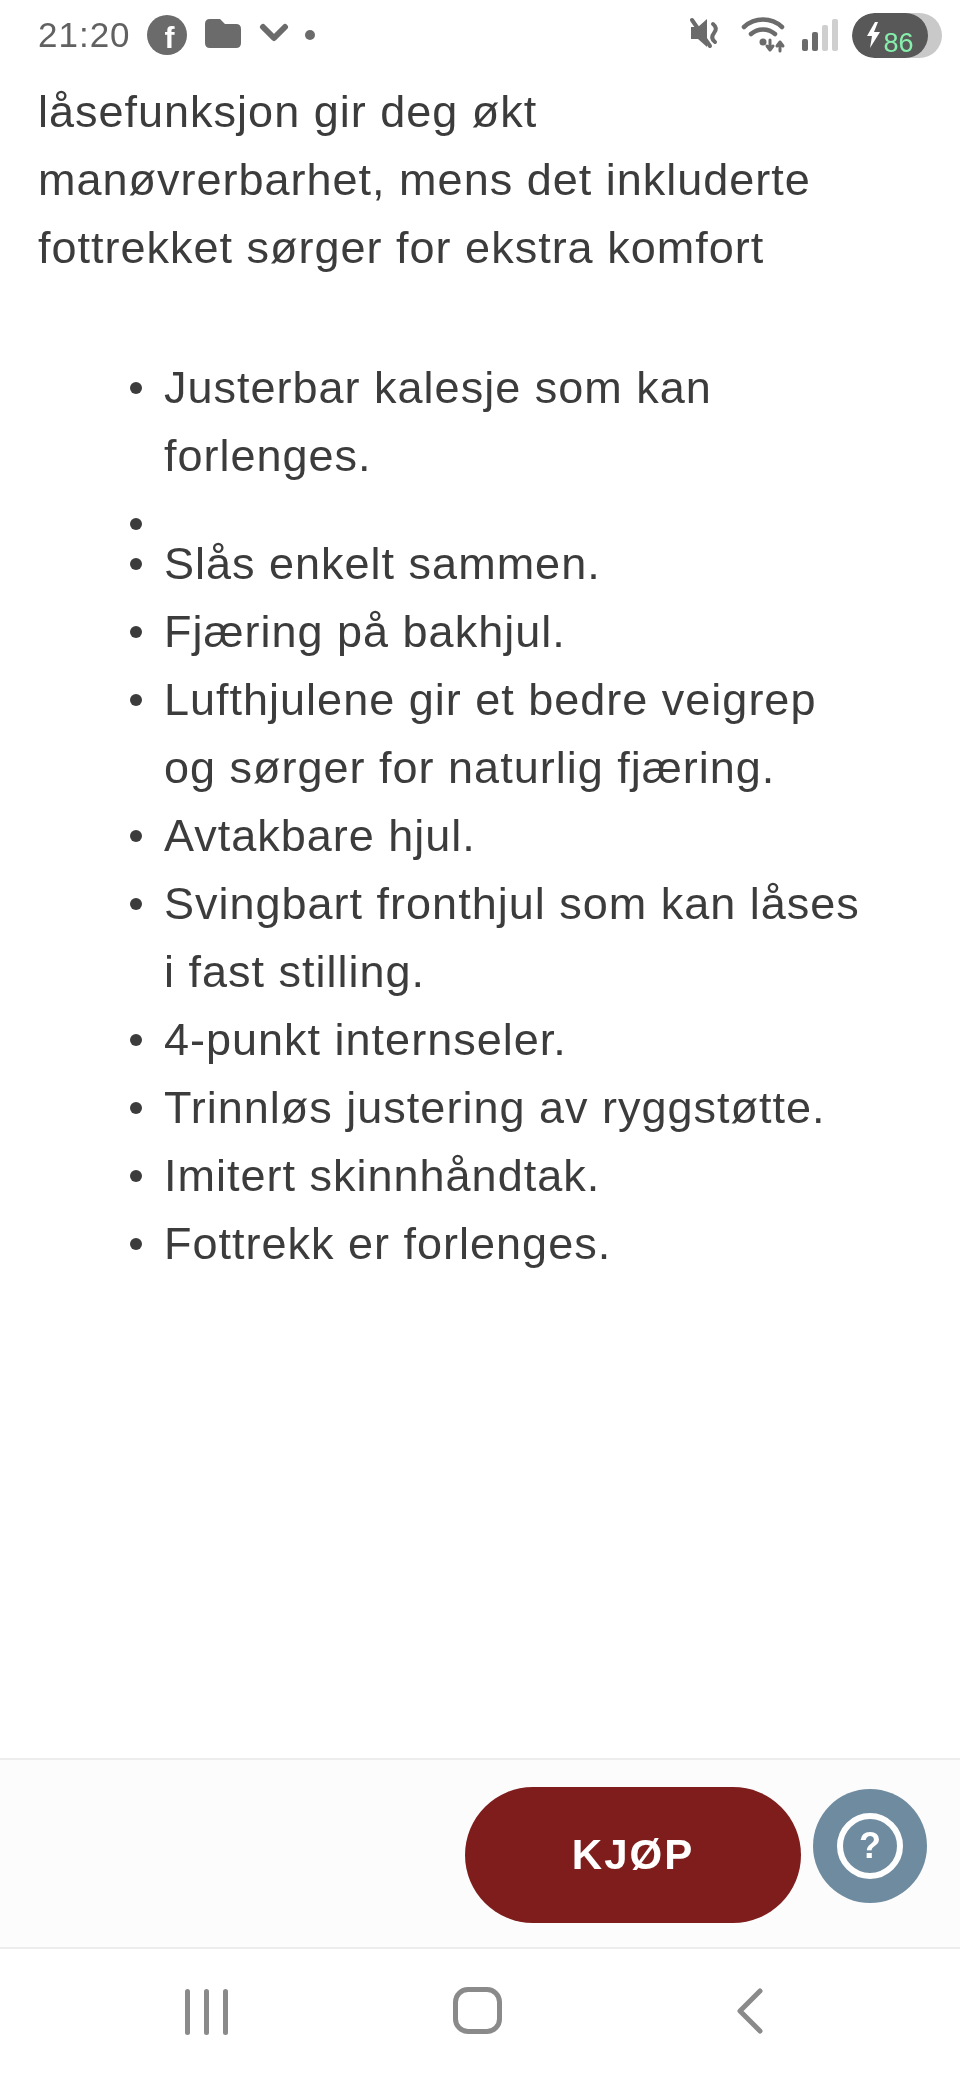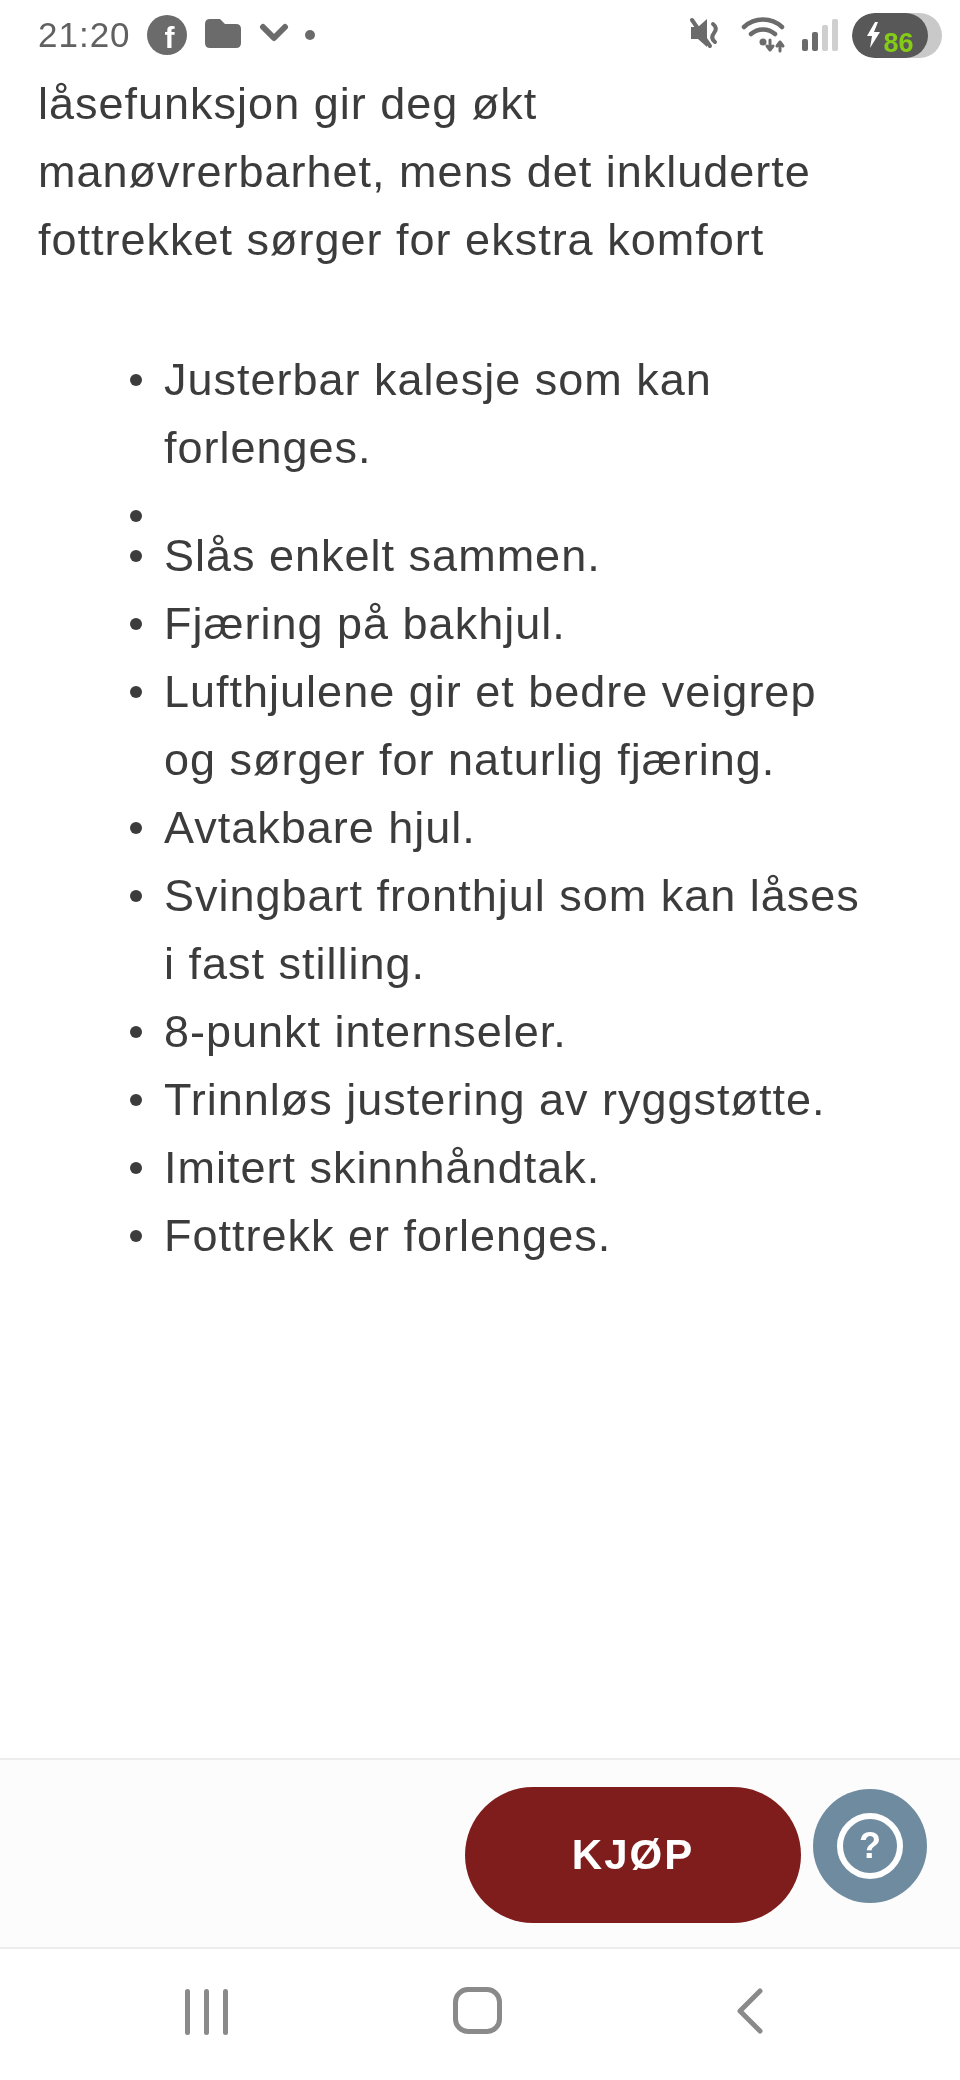--- a/index.html
+++ b/index.html
@@ -24,23 +24,23 @@
     display:flex;align-items:flex-end;justify-content:center;overflow:hidden;}
   .fb-icon span{color:#fff;font-size:30px;font-weight:bold;line-height:34px;margin-left:6px;}
   .sb-dot{width:10px;height:10px;border-radius:50%;background:#6b6b6b;}
   .sigbars{display:flex;align-items:flex-end;gap:4px;height:32px;}
   .sigbars i{display:block;width:6px;border-radius:2px;}
   .battery{position:relative;width:90px;height:45px;border-radius:23px;background:#c9c9c9;overflow:hidden;}
   .battery .fill{
     position:absolute;left:0;top:0;width:76px;height:45px;border-radius:23px;background:#585858;
     display:flex;align-items:center;justify-content:center;gap:2px;
   }
-  .battery .pct{color:#84cc16;font-size:27px;font-weight:bold;margin-top:16px;}
-  
-  .content{position:absolute;top:60px;left:0;width:960px;}
+  .battery .pct{color:#86efac;font-size:27px;font-weight:normal;margin-top:16px;}
+  
+  .content{position:absolute;top:68px;left:0;width:960px;}
   .intro{
     margin:10px 38px 0 38px;
     font-size:45px;line-height:68px;letter-spacing:1px;
     white-space:pre-line;
   }
   .features{
     list-style:none;margin:72px 0 0 8px;padding:0 26px 0 122px;
   }
   .features li{display:flex;align-items:flex-start;}
   .features .bullet{
@@ -168,21 +168,21 @@
         <span class="bullet"></span>
         <span class="ftext">Avtakbare hjul.</span>
       </li>
     <li>
         <span class="bullet"></span>
         <span class="ftext">Svingbart fronthjul som kan låses
 i fast stilling.</span>
       </li>
     <li>
         <span class="bullet"></span>
-        <span class="ftext">8-punkt internseler.</span>
+        <span class="ftext">4-punkt internseler.</span>
       </li>
     <li>
         <span class="bullet"></span>
         <span class="ftext">Trinnløs justering av ryggstøtte.</span>
       </li>
     <li>
         <span class="bullet"></span>
         <span class="ftext">Imitert skinnhåndtak.</span>
       </li>
     <li>

